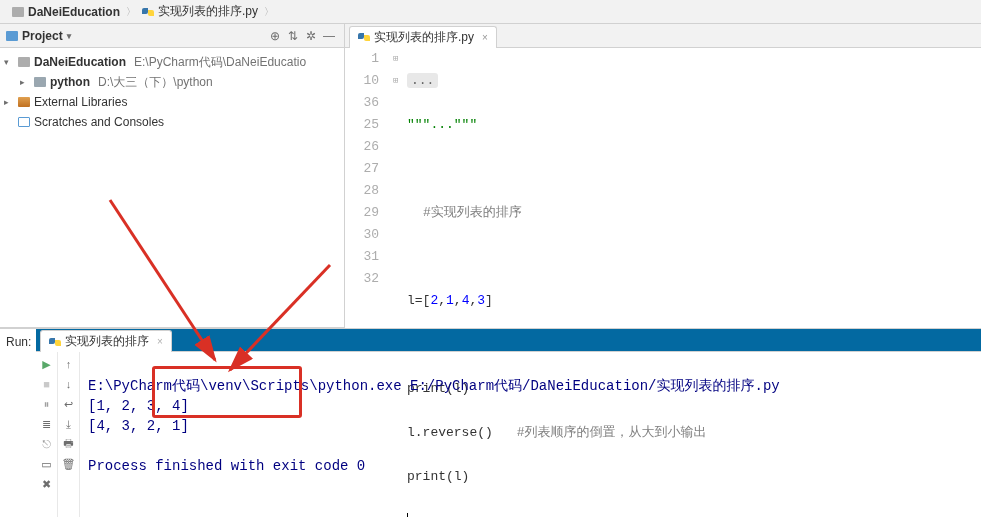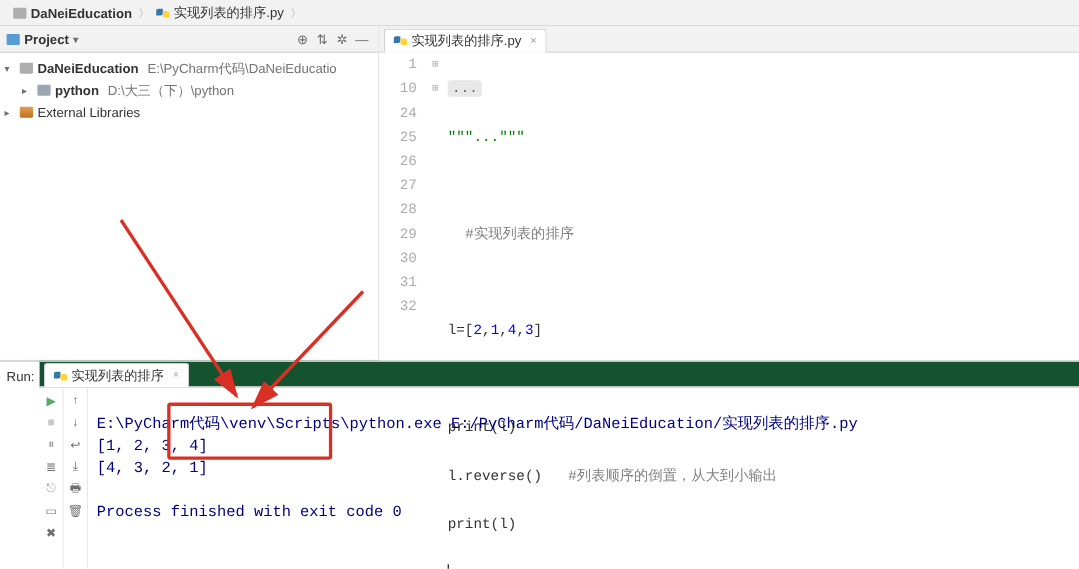--- a/index.html
+++ b/index.html
@@ -38,21 +38,21 @@
 .fold-strip { width: 14px; background: #fff; color: #adadad; font-size: 9px; }
 .code-area { flex: 1; white-space: pre; }
 .code-area .num { color: #0000ff; }
 .code-area .cm { color: #808080; margin-left: 16px; }
 .code-area .str { color: #008000; }
 .caret { display: inline-block; width: 1px; height: 16px; background: #000; vertical-align: middle; }
 
 .run-panel { display: flex; height: 189px; border-radius: 10px; }
 .run-side-label { width: 36px; padding: 6px 6px; border-top: 1px solid #d1d1d1; }
 .run-body { flex: 1; display: flex; flex-direction: column; }
-.run-tabs { display: flex; align-items: center; height: 24px; border-top: 1px solid #d1d1d1; border-bottom: 1px solid #d1d1d1; background: #14532d; }
+.run-tabs { display: flex; align-items: center; height: 24px; border-top: 1px solid #d1d1d1; border-bottom: 1px solid #d1d1d1; background: #0369a1; }
 .run-tab { display: flex; align-items: center; gap: 4px; padding: 0 8px; height: 22px; background: #fff; border: 1px solid #d1d1d1; border-bottom: none; margin-left: 4px; border-radius: 3px 3px 0 0; margin-top: 2px; }
 .run-tab .pin { color: #b0b0b0; margin-left: 4px; font-size: 10px; }
 .run-content { flex: 1; display: flex; }
 .run-left-tools { width: 22px; display: flex; flex-direction: column; align-items: center; gap: 4px; padding: 4px 0; border-right: 1px solid #e8e8e8; }
 .run-left-tools .tl { width: 16px; height: 16px; display: flex; align-items: center; justify-content: center; font-size: 11px; cursor: pointer; }
 .run-left-tools .tl.play { color: #59a869; }
 .run-left-tools .tl.stop { color: #c75450; }
 .run-left-tools .tl.grey { color: #a0a0a0; }
 .run-left-tools .tl.dark { color: #6e6e6e; }
 .run-mid-tools { width: 22px; display: flex; flex-direction: column; align-items: center; gap: 4px; padding: 4px 0; border-right: 1px solid #e8e8e8; }
@@ -104,36 +104,41 @@
         <span class="arrow">▸</span>
         <span class="folder-icon" style="background:#9aa7b0;"></span>
         <b class="label">python</b>
         <span class="path">D:\大三（下）\python</span>
       </div>
       <div class="tree-row">
         <span class="arrow">▸</span>
         <span class="lib-icon"></span>
         <span class="label">External Libraries</span>
       </div>
+      <div class="tree-row">
+        <span class="arrow"></span>
+        <span class="scratch-icon"></span>
+        <span class="label">Scratches and Consoles</span>
+      </div>
     </div>
   </div>
 
   <div class="editor-pane">
     <div class="editor-tabs">
       <div class="editor-tab">
         <span class="py-icon"></span>
         <span>实现列表的排序.py</span>
         <span class="close">×</span>
       </div>
     </div>
     <div class="editor-body">
       <div class="gutter">
         <div>1</div>
         <div>10</div>
-        <div>24</div>
+        <div>36</div>
         <div>25</div>
         <div>26</div>
         <div>27</div>
         <div>28</div>
         <div>29</div>
         <div>30</div>
         <div>31</div>
         <div>32</div>
       </div>
       <div class="fold-strip">

